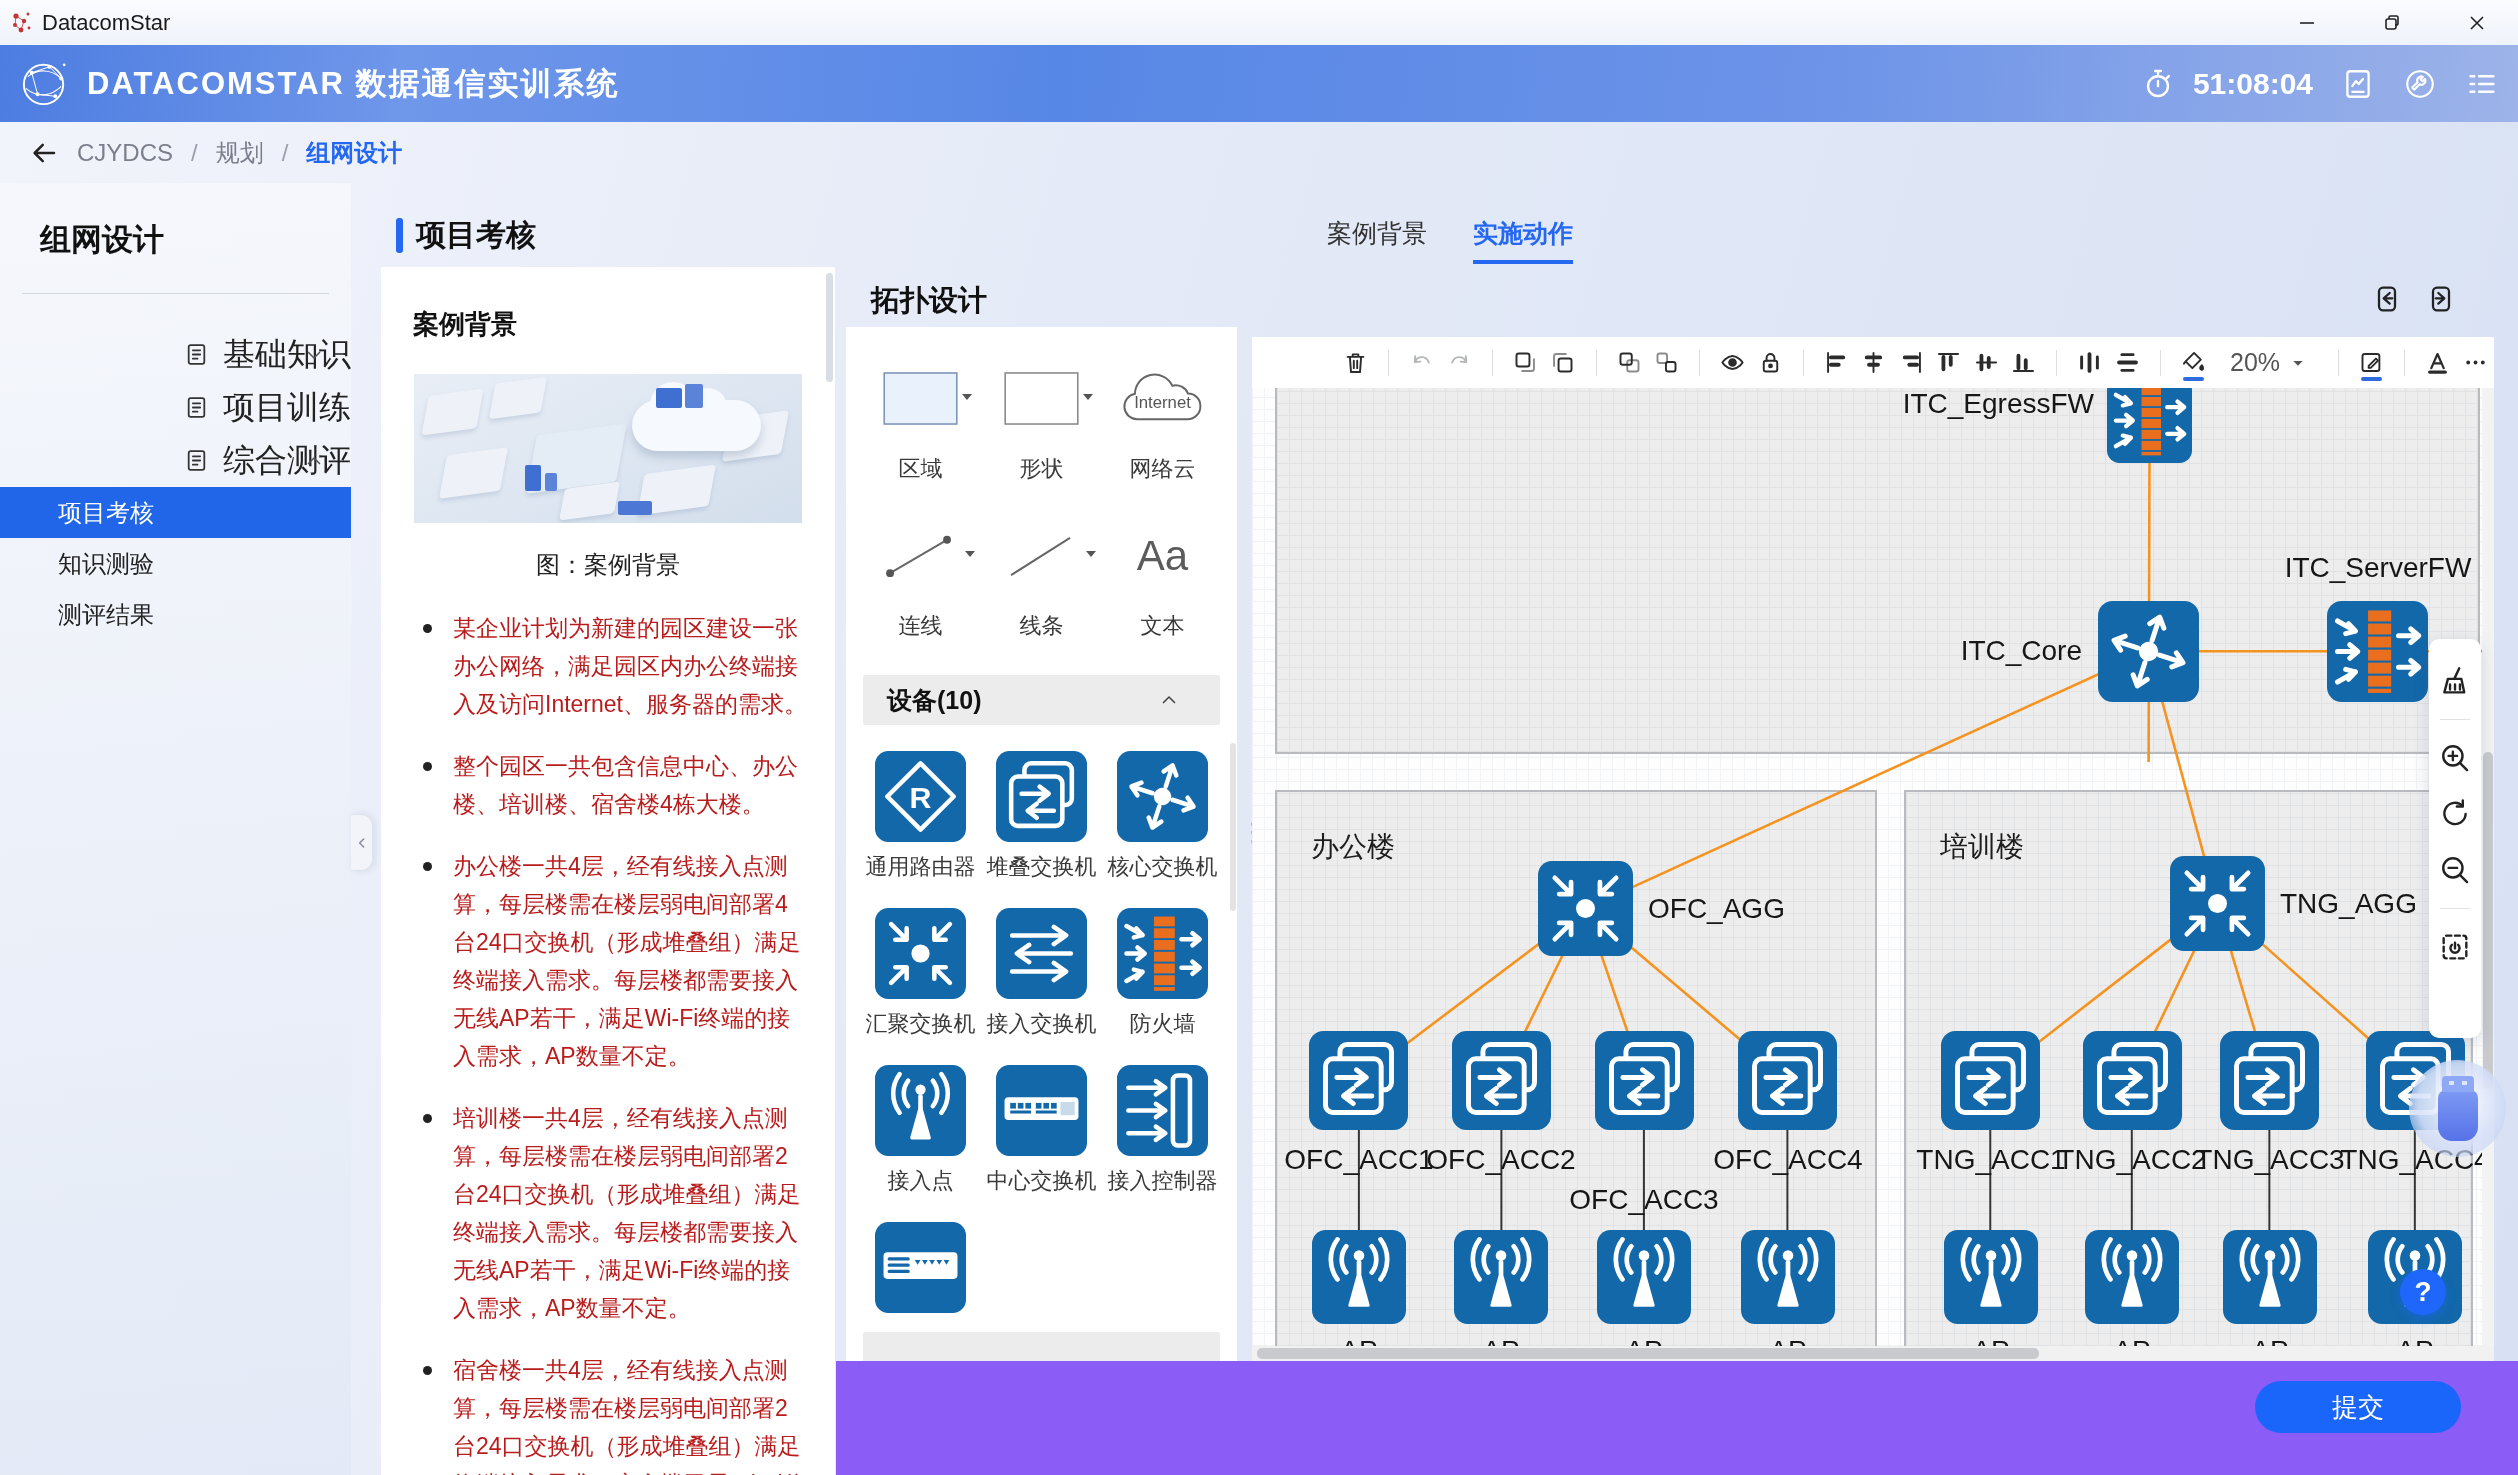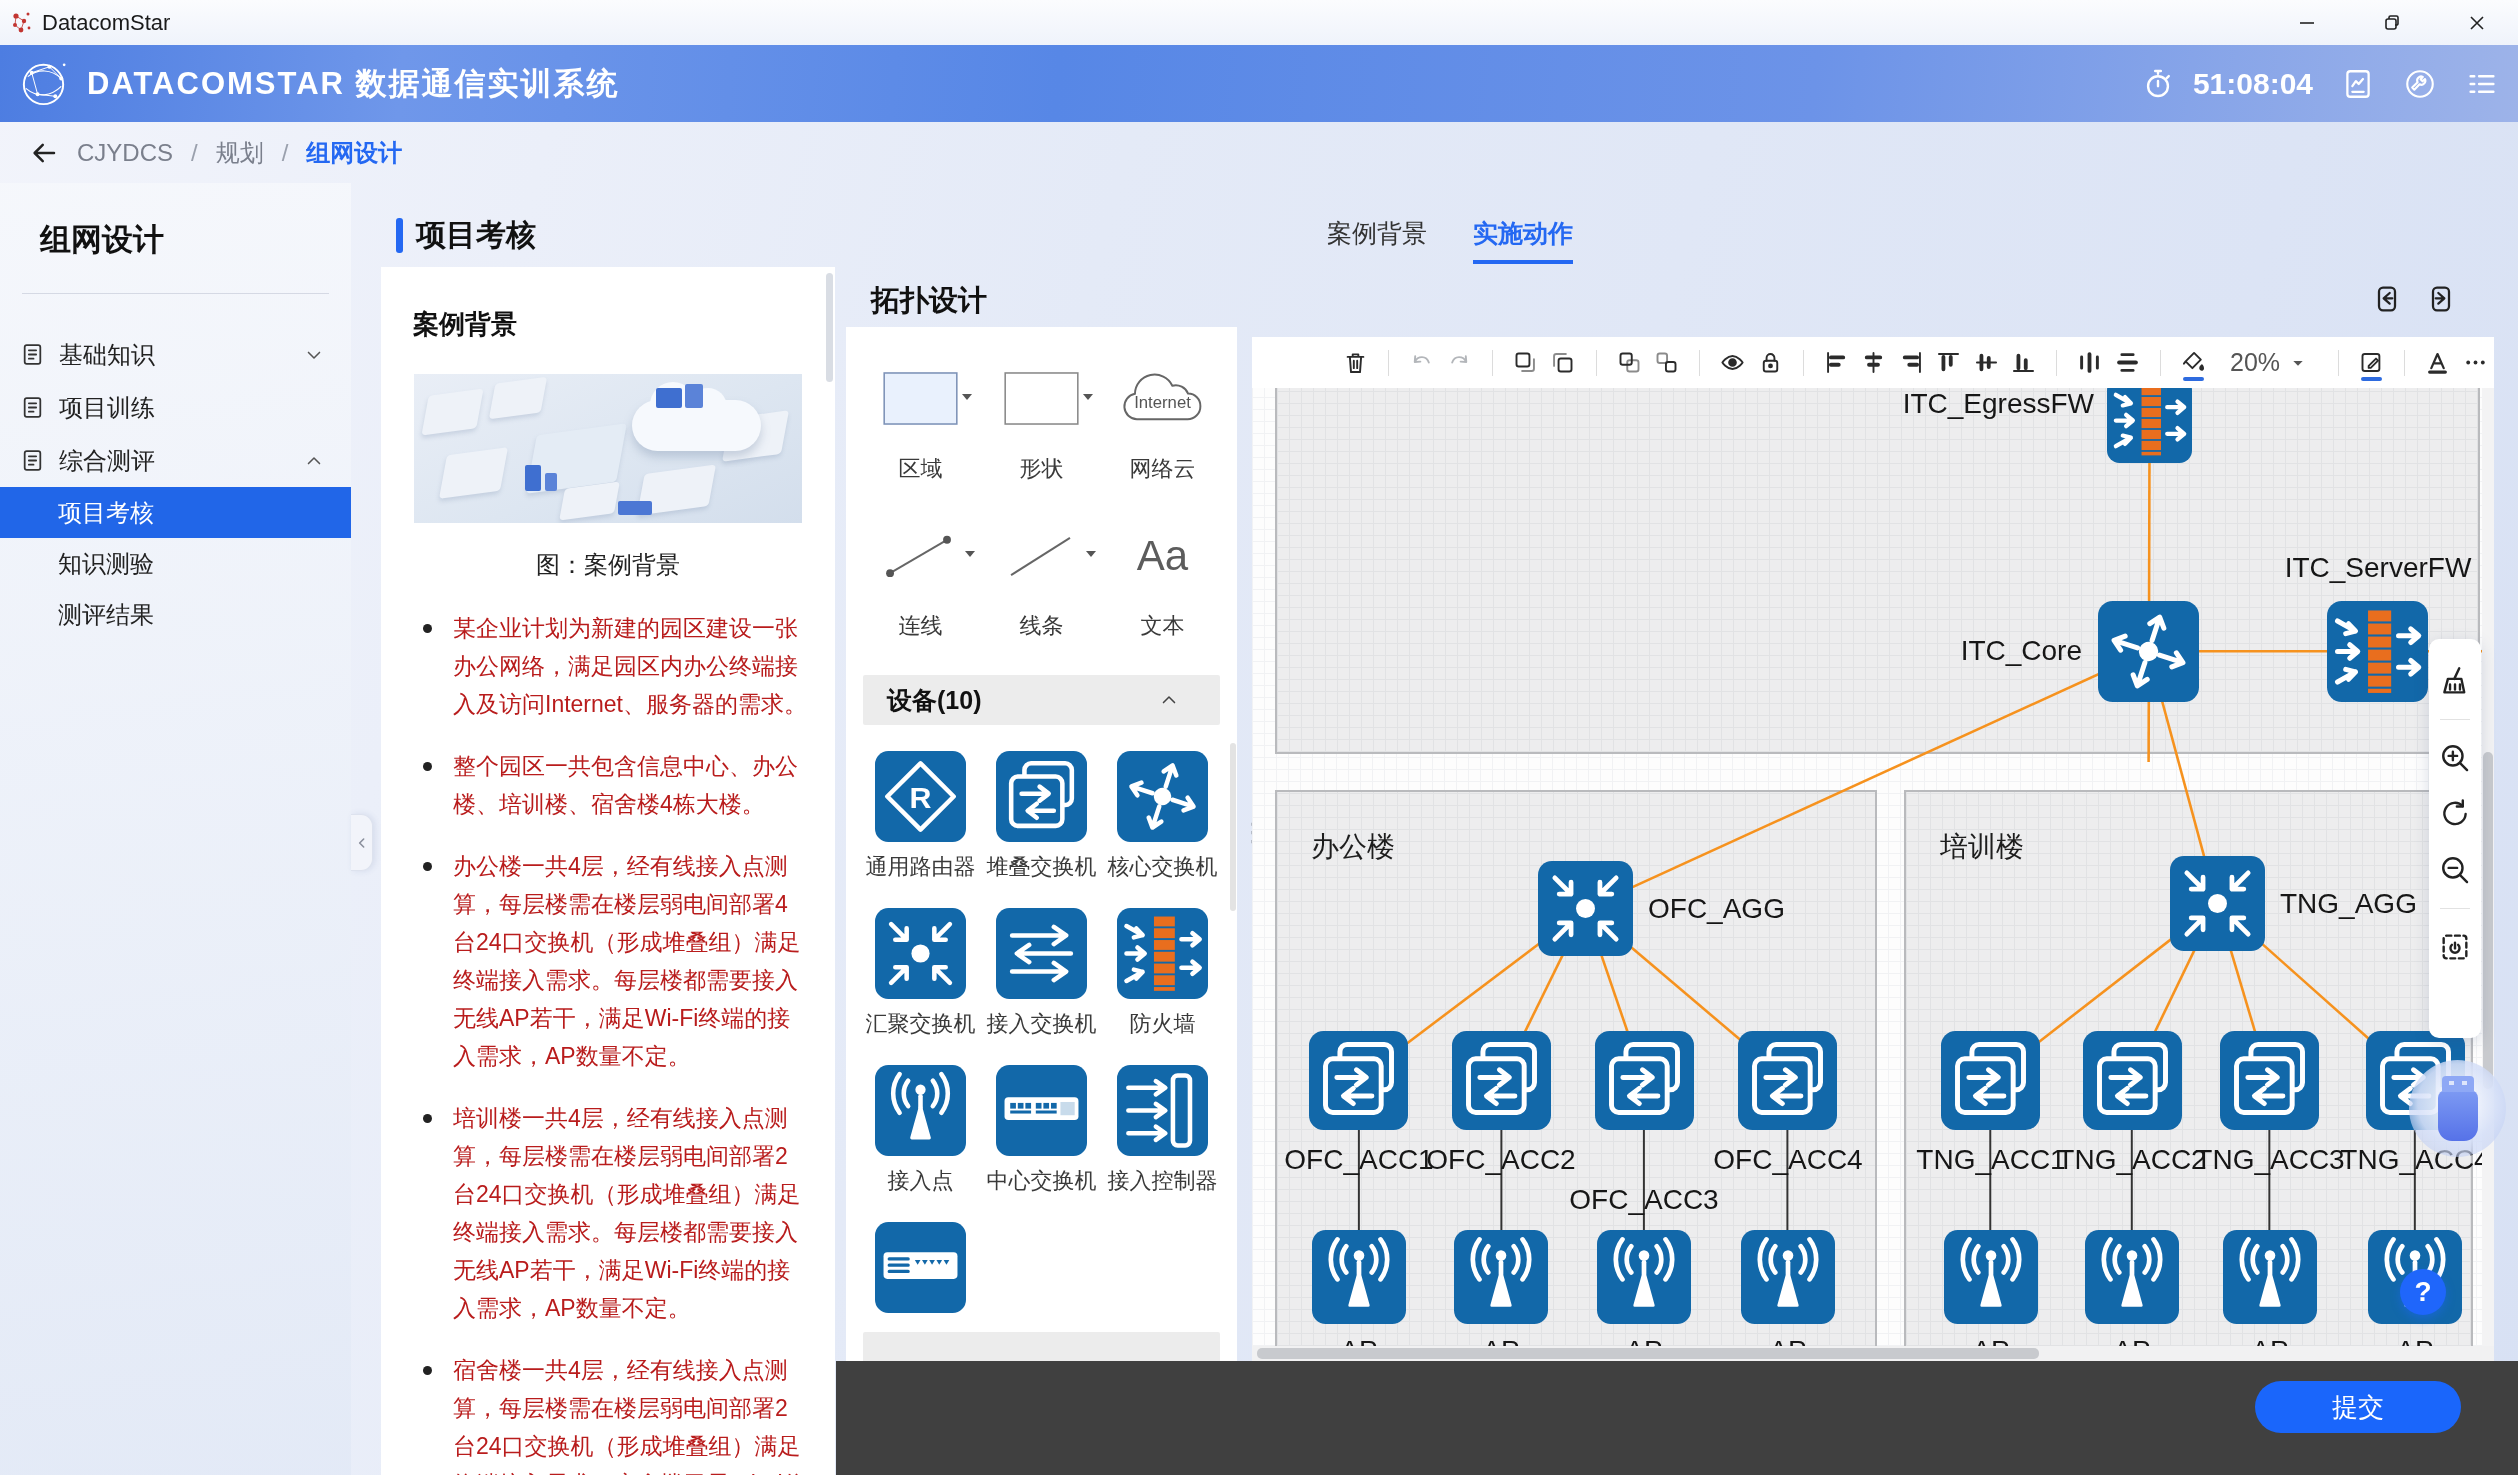--- a/index.html
+++ b/index.html
@@ -33,21 +33,21 @@
   #breadcrumb .back-ico { width:30px; height:30px; margin-left:20px; color:#222; }
   #breadcrumb .bc-item { margin-left:18px; }
   #breadcrumb .bc-sep { margin-left:18px; color:#9aa0ad; }
   #breadcrumb .bc-item.active { color:#2468f2; font-weight:bold; }
 
   
   #sidebar { position:absolute; left:0; top:183px; width:351px; height:1292px;
     background:linear-gradient(180deg,rgba(246,248,252,.85),rgba(226,233,246,.85)); }
   #sidebar-title { font-size:31px; font-weight:bold; color:#111; margin:36px 0 0 40px; }
   #sidebar-divider { height:1px; background:#d5d9e4; margin:32px 22px 0 22px; }
-  .sb-item { position:relative; height:53px; display:flex; align-items:center; font-size:24px; color:#222; cursor:pointer; }
+  .sb-item { position:relative; height:53px; display:flex; align-items:center; font-size:32px; color:#222; cursor:pointer;justify-content:flex-end; }
   .sb-item .sb-ico { width:25px; height:25px; margin-left:20px; color:#333; }
   .sb-item .sb-label { margin-left:14px; }
   .sb-item .sb-chev { position:absolute; right:26px; width:22px; height:22px; color:#555; }
   .sb-sub { height:51px; display:flex; align-items:center; font-size:24px; color:#222; cursor:pointer; }
   .sb-sub .sb-label { margin-left:58px; }
   .sb-sub.active { background:#2166e8; color:#fff; }
   #sidebar-collapse { position:absolute; left:351px; top:814px; width:22px; height:57px;
     background:#f2f4fa; border:1px solid #dde2ee; border-left:none; border-radius:0 12px 12px 0;
     display:flex; align-items:center; justify-content:center; color:#8a8f9c; box-shadow:2px 0 6px rgba(60,80,140,.12); }
   #sidebar-collapse svg { width:16px; height:16px; }
@@ -136,21 +136,21 @@
     display:flex; align-items:center; justify-content:center; }
   #usb-float .usb-body { position:relative; width:40px; height:51px; background:linear-gradient(180deg,#7d9af3,#5672e8); border-radius:8px 8px 14px 14px; margin-top:14px; }
   #usb-float .usb-cap { position:absolute; left:4px; top:-14px; width:32px; height:16px; background:#8ea8f5; border-radius:4px 4px 0 0; }
   #usb-float .usb-cap::before, #usb-float .usb-cap::after { content:""; position:absolute; top:5px; width:5px; height:4px; background:#dee6fb; }
   #usb-float .usb-cap::before { left:7px; } #usb-float .usb-cap::after { right:7px; }
   #help-btn { position:absolute; left:2400px; top:1269px; width:46px; height:46px; border-radius:50%;
     background:#1f66fb; color:#fff; font-size:28px; font-weight:bold; display:flex; align-items:center; justify-content:center;
     box-shadow:0 4px 10px rgba(31,102,251,.45); }
 
   
-  #bottom-bar { position:absolute; left:836px; top:1361px; width:1683px; height:114px; background:#404040; }
+  #bottom-bar { position:absolute; left:836px; top:1361px; width:1683px; height:114px; background:#8b5cf6; }
   #submit-btn { position:absolute; right:58px; top:20px; width:206px; height:52px; border:none;
     background:#1a66fb; color:#fff; font-size:26px; border-radius:27px; cursor:pointer; font-family:inherit; }
 
   svg { display:block; }
 </style>
 </head>
 <body>
 
 <div id="app">
 

